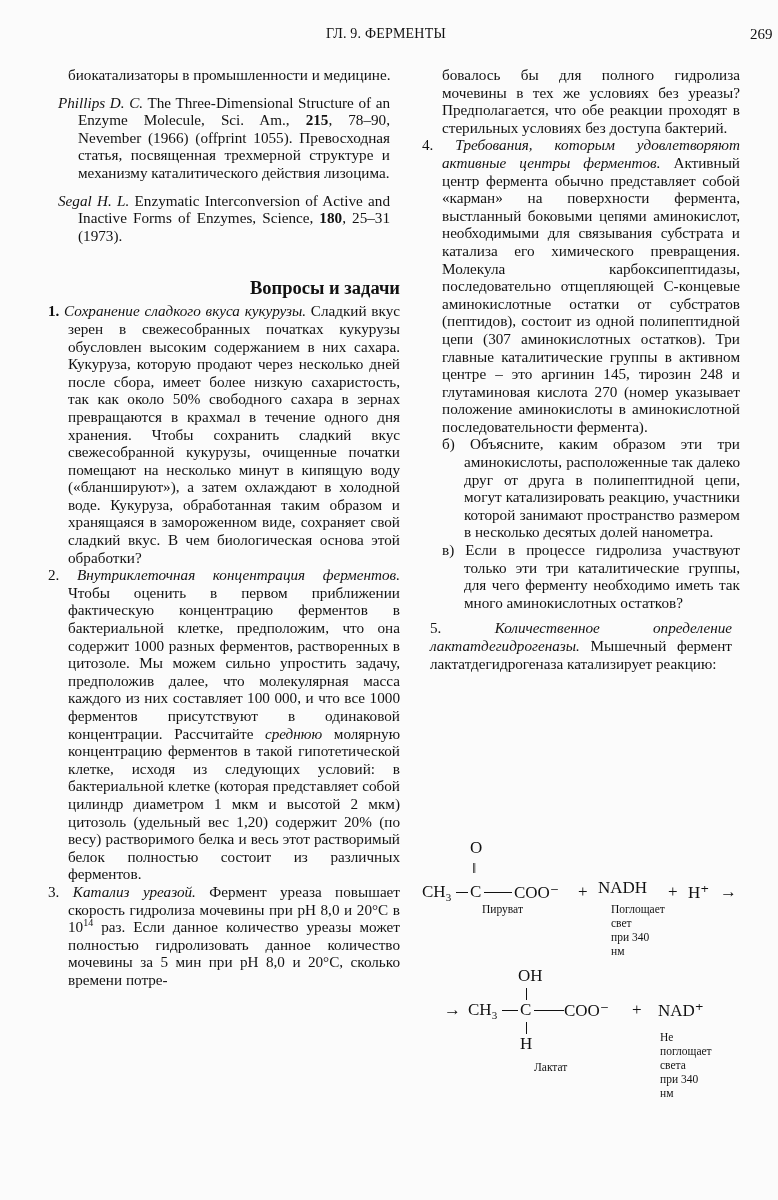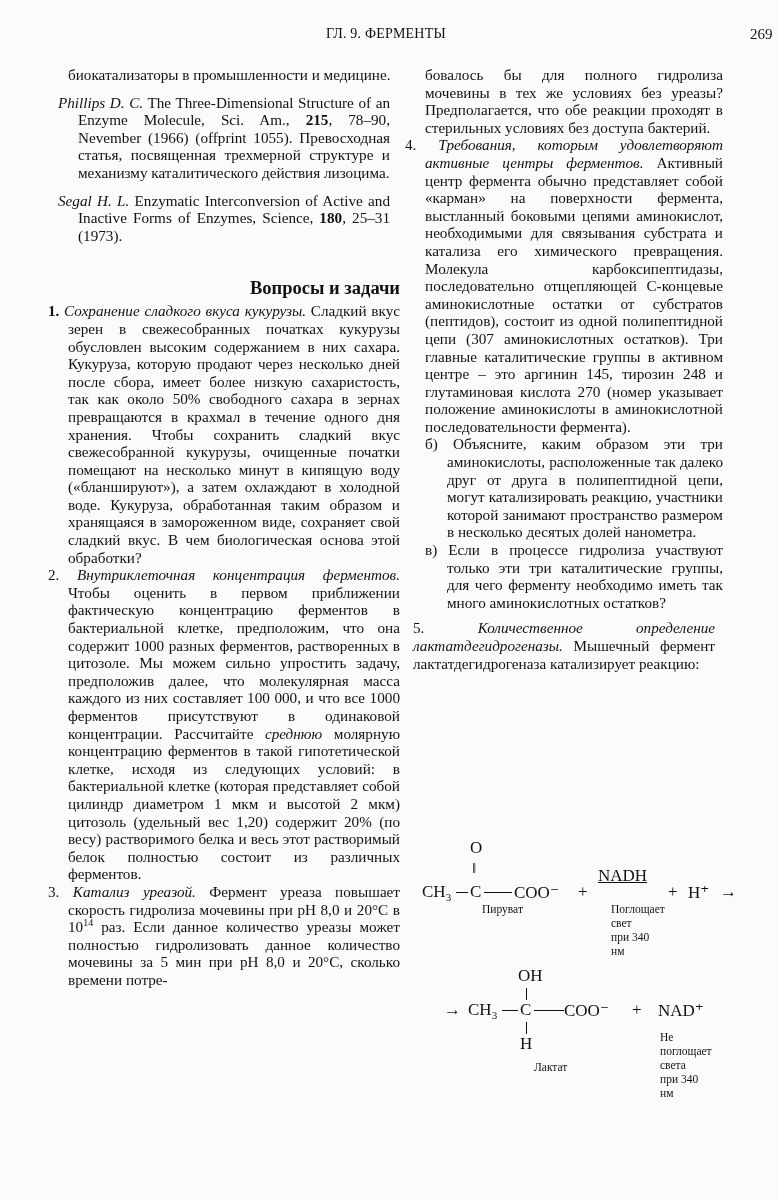--- a/index.html
+++ b/index.html
@@ -3,21 +3,21 @@
 <meta charset="utf-8">
 <style>
   html, body { margin: 0; padding: 0; background: #fbfbfb; }
   body { width: 778px; height: 1200px; position: relative; overflow: hidden;
          font-family: "Liberation Serif", "DejaVu Serif", serif; color: #111; }
   .header { position: absolute; top: 26px; left: 0; width: 778px; height: 20px; font-size: 14px; }
   .header .title { position: absolute; left: 326px; top: 0; letter-spacing: 0.2px; }
   .header .pnum { position: absolute; left: 714px; top: 0; font-size: 15px; margin-left: 36px; }
   .col { position: absolute; top: 66px; font-size: 15.2px; line-height: 17.6px; text-align: justify; }
   .col.left { left: 48px; width: 352px; }
-  .col.right { left: 405px; width: 318px; }
+  .col.right { left: 422px; width: 318px; }
   .ref { padding-left: 20px; text-indent: -20px; margin: 10px; }
   .ref i { font-style: italic; }
   .cont { margin: 0; padding-left: 20px; }
   h2 { font-size: 18.5px; font-weight: bold; margin: 33px 0 3px 0; line-height: 22px; text-align: right; }
   .q { margin: 0; padding-left: 20px; text-indent: -20px; }
   .q .num { font-weight: normal; }
   .q .num.b { font-weight: bold; }
   .q i { font-style: italic; }
   .sub { margin: 0; padding-left: 42px; text-indent: -22px; }
   .q5 { margin: 8px; }
@@ -68,21 +68,21 @@
 
   <span class="t" style="left:48px; top:4px;">O</span>
   <span class="t" style="left:50px; top:26px; font-size:15px;">‖</span>
   <span class="t" style="left:0px; top:48px;"><span>CH</span><sub>3</sub></span>
   <span class="line" style="left:34px; top:58px; width:12px; height:1px;"></span>
   <span class="t" style="left:48px; top:48px;">C</span>
   <span class="line" style="left:62px; top:58px; width:28px; height:1px;"></span>
   <span class="t" style="left:92px; top:48px;">COO⁻</span>
   <span class="t sm" style="left:60px; top:68px;">Пируват</span>
   <span class="t" style="left:156px; top:48px;">+</span>
-  <span class="t" style="left:176px; top:32px;text-decoration:underline;">NADH</span>
+  <span class="t" style="left:176px; top:44px;">NADH</span>
   <span class="t sm" style="left:189px; top:68px; width:40px;">Поглощает свет при 340 нм</span>
   <span class="t" style="left:246px; top:48px;">+</span>
   <span class="t" style="left:266px; top:48px;">H⁺</span>
   <span class="t" style="left:298px; top:48px;">→</span>
 
   <span class="t" style="left:96px; top:132px;">OH</span>
   <span class="line" style="left:104px; top:154px; width:1px; height:12px;"></span>
   <span class="t" style="left:22px; top:166px;">→</span>
   <span class="t" style="left:46px; top:166px;"><span>CH</span><sub>3</sub></span>
   <span class="line" style="left:80px; top:176px; width:16px; height:1px;"></span>

